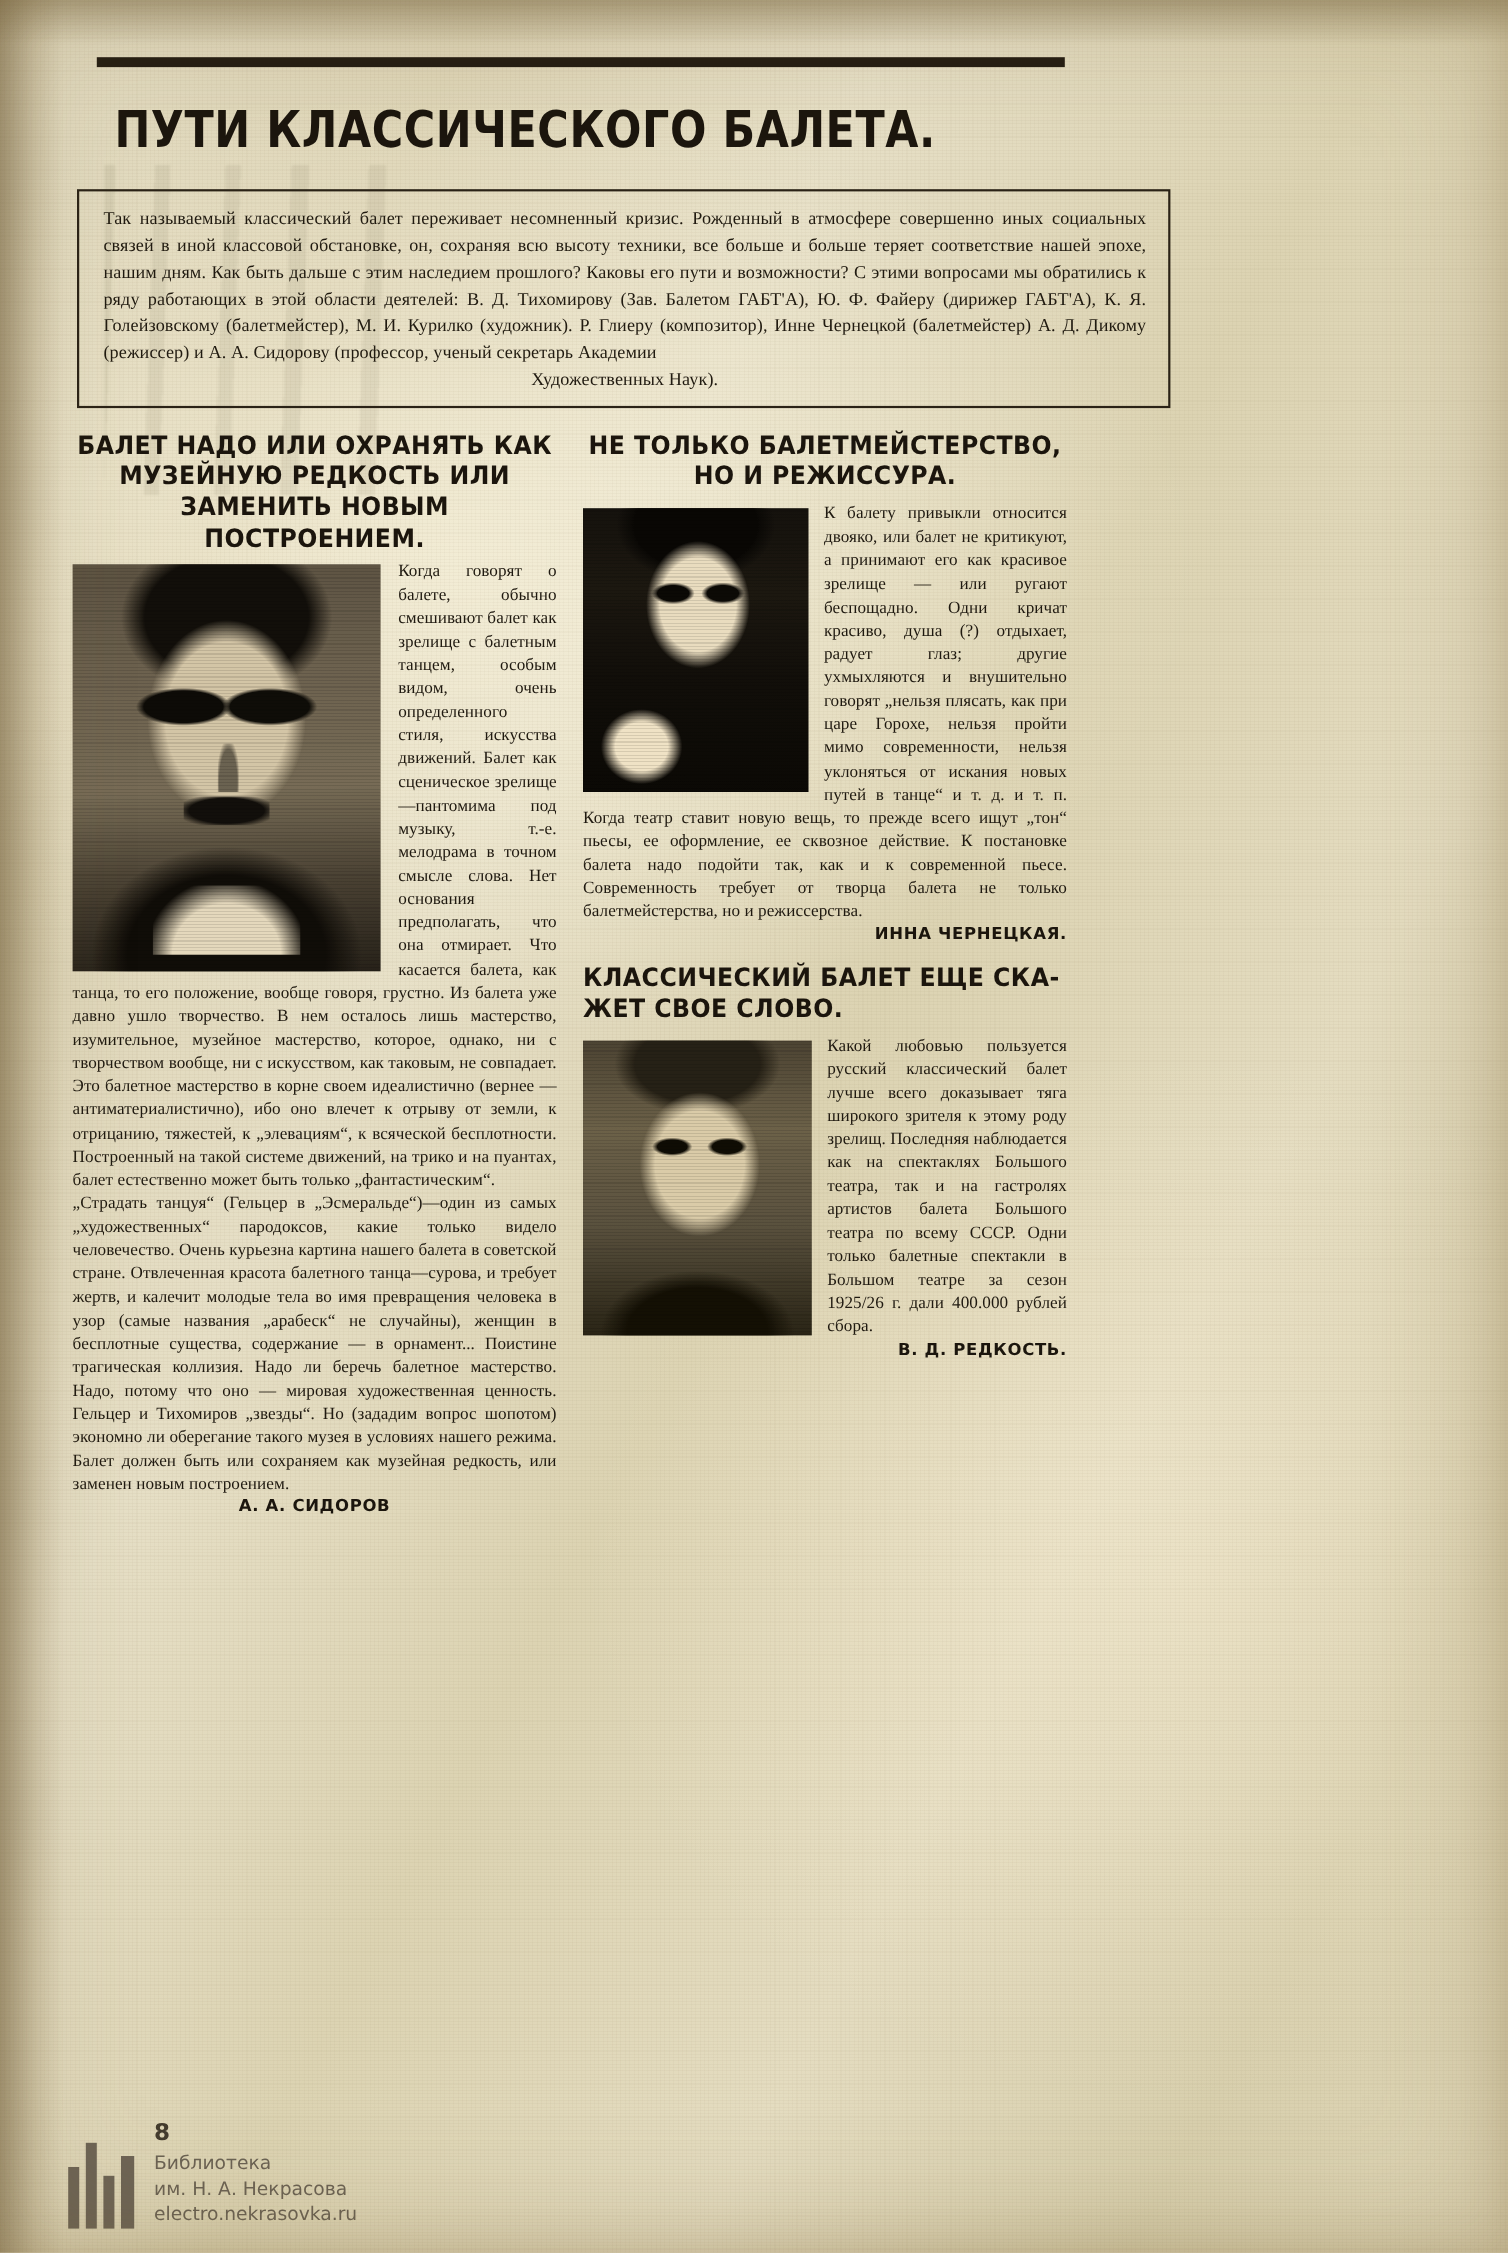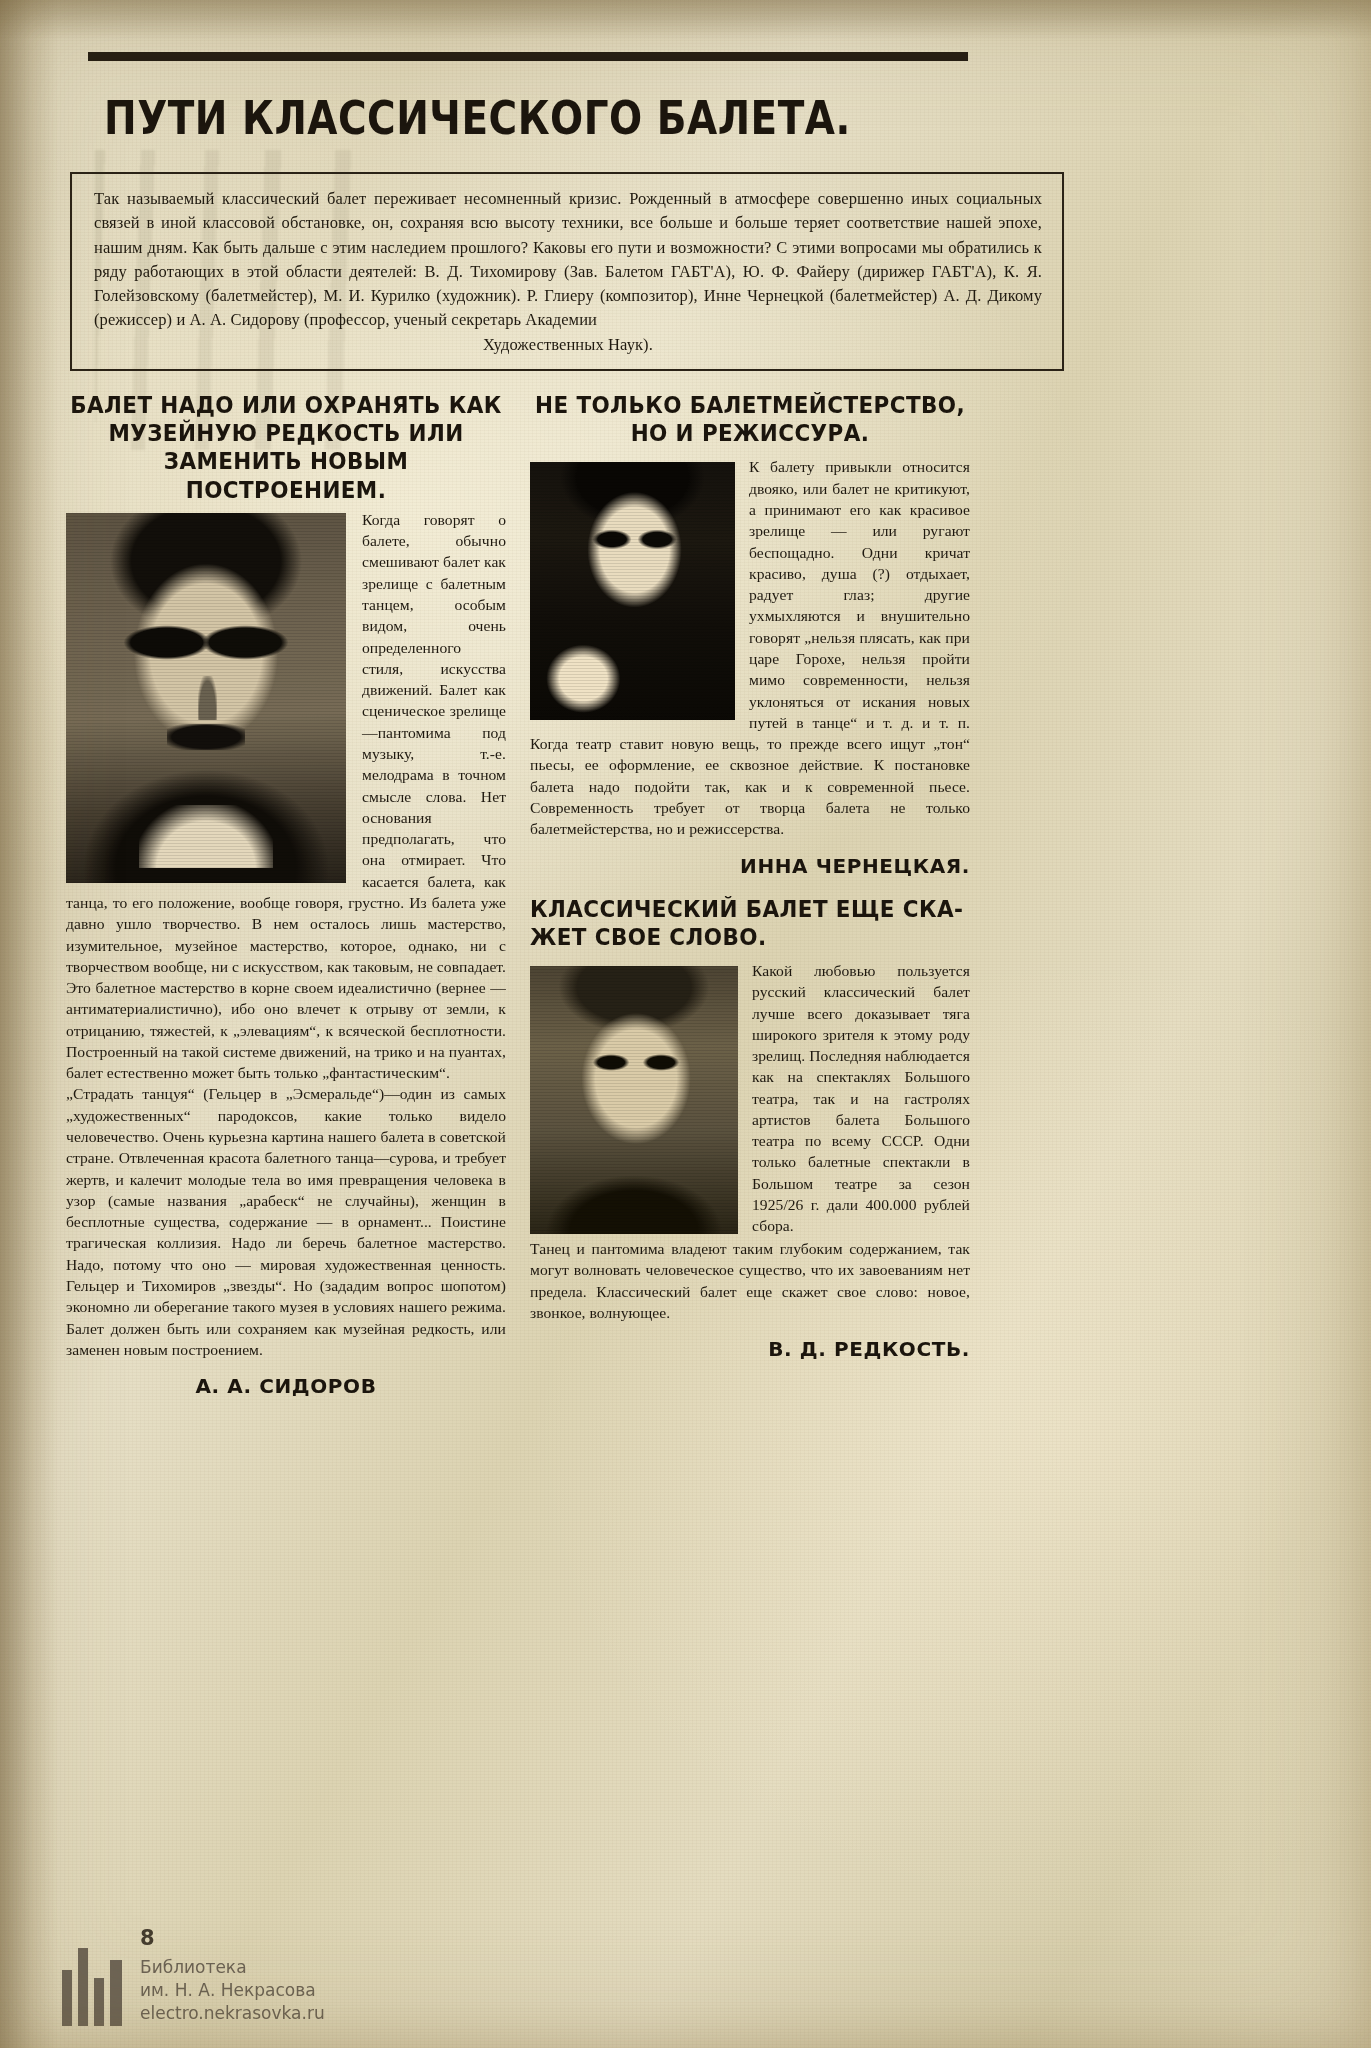--- a/index.html
+++ b/index.html
@@ -123,23 +123,22 @@
     font-family:"Liberation Serif", serif;
     font-size:15.6px;
     line-height:1.365;
     text-align:justify;
     color:#1f1910;
     margin:0;
     letter-spacing:.05px;
   }
   .sig{
     font-family:"DejaVu Sans", sans-serif;
-    font-weight:bold;font-size:20px;letter-spacing:.6px;
+    font-weight:bold;font-size:15px;letter-spacing:.6px;
     text-align:right;color:#1b150d;
-    margin-top:14px;
   }
   .sig.cl{text-align:center;}
   
   .photo{
     position:relative;
     background:#6c6352;
     overflow:hidden;
     filter:contrast(1.05) sepia(.12);
   }
   .photo .grainy{
@@ -260,21 +259,20 @@
     <p class="body">К балету привыкли относится двояко, или балет не критикуют, а принимают его как красивое зрелище — или ругают беспощадно. Одни кричат красиво, душа (?) отдыхает, радует глаз; другие ухмыхляются и внушительно говорят „нельзя плясать, как при царе Горохе, нельзя пройти мимо современности, нельзя уклоняться от искания новых путей в танце“ и т. д. и т. п. Когда театр ставит новую вещь, то прежде всего ищут „тон“ пьесы, ее оформление, ее сквозное действие. К постановке балета надо подойти так, как и к современной пьесе. Современность требует от творца балета не только балетмейстерства, но и режиссерства.</p>
     <div class="clear"></div>
     <div class="sig">ИННА ЧЕРНЕЦКАЯ.</div>
 
     <h2 class="sechead ah" style="margin-top:18px;">КЛАССИЧЕСКИЙ БАЛЕТ ЕЩЕ СКА­ЖЕТ СВОЕ СЛОВО.</h2>
     <div class="photo ph3">
       <div class="grainy"></div>
     </div>
     <p class="body">Какой любовью пользуется русский классический балет лучше всего доказывает тяга широкого зрителя к этому роду зрелищ. Последняя наблюдается как на спектаклях Большого театра, так и на гастролях артистов балета Большого театра по всему СССР. Одни только балетные спектакли в Большом театре за сезон 1925/26 г. дали 400.000 рублей сбора.</p>
     <div class="clear"></div>
-    <p class="body">Танец и пантомима владеют таким глубоким содержанием, так могут волновать человеческое существо, что их завоеваниям нет предела. Классический балет еще скажет свое слово: новое, звонкое, волнующее.</p>
     <div class="sig">В. Д. РЕДКОСТЬ.</div>
   </div>
 
   <div class="wm">
     <div class="wm-bars">
         <i></i>
         <i></i>
         <i></i>
         <i></i>
       </div>

